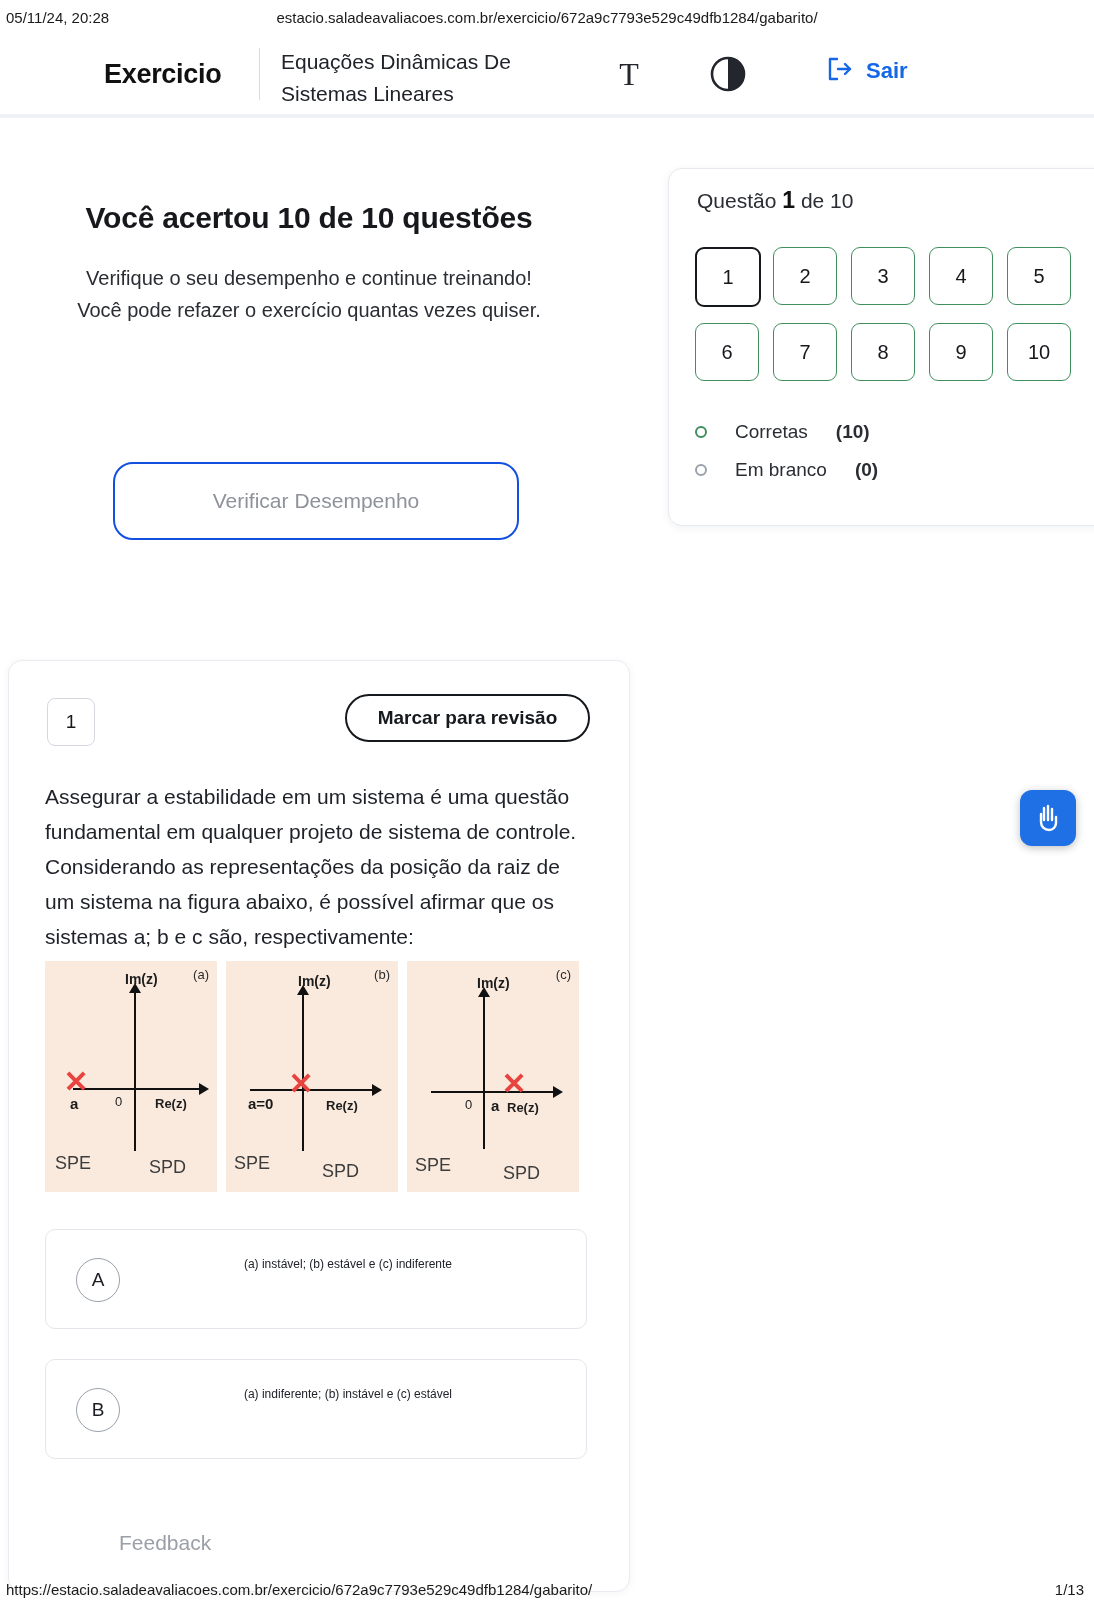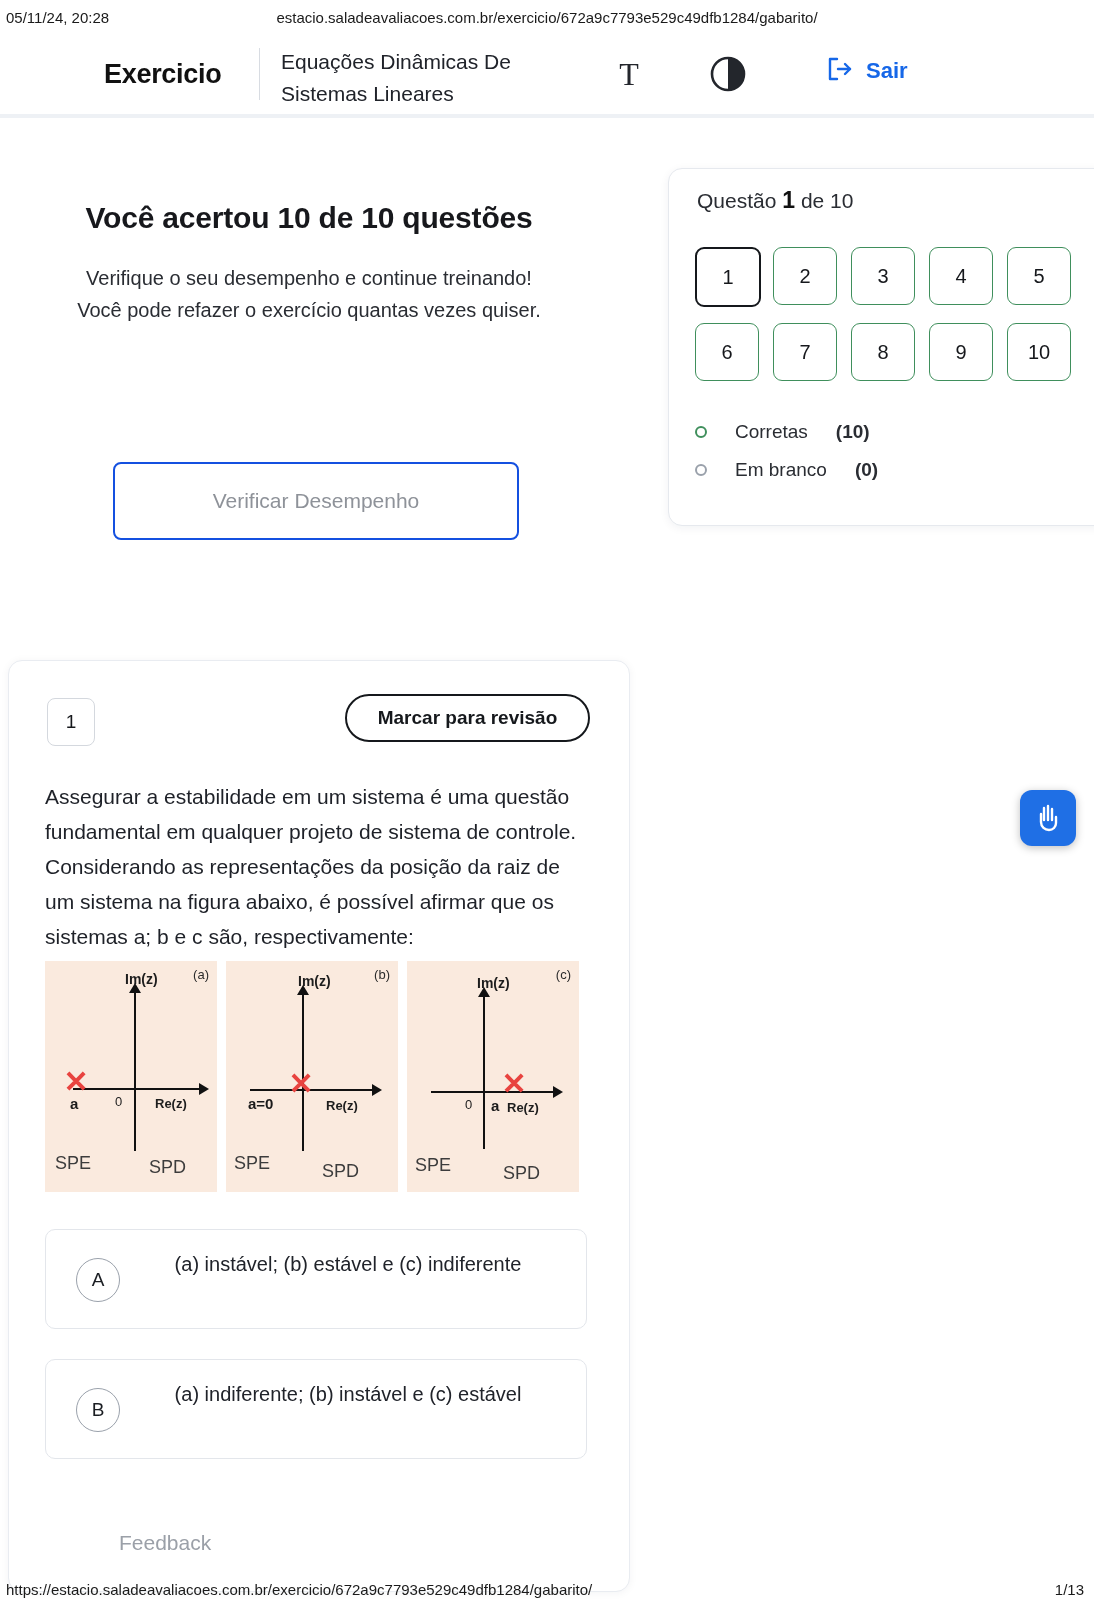--- a/index.html
+++ b/index.html
@@ -144,21 +144,21 @@
     line-height: 32px;
     color: #2a2d33;
   }
   .btn-outline {
     position: absolute;
     left: 39px;
     top: 266px;
     width: 406px;
     height: 78px;
     border: 2px solid #1450e0;
-    border-radius: 8px;
+    border-radius: 20px;
     background: #fff;
     color: #8e9299;
     font-size: 21px;
     font-family: "Liberation Sans", sans-serif;
     cursor: pointer;
   }
 
   
   .q-card {
     position: absolute;
@@ -374,21 +374,21 @@
     font-size: 19px;
     color: #1a1d22;
     background: #fff;
   }
   .alt .atext {
     position: absolute;
     left: 92px;
     top: 18px;
     width: 420px;
     text-align: center;
-    font-size: 20px;
+    font-size: 12px;
     line-height: 33px;
     color: #20232a;
   }
   .feedback {
     position: absolute;
     left: 110px;
     top: 870px;
     font-size: 21px;
     color: #9ba0a8;
   }

